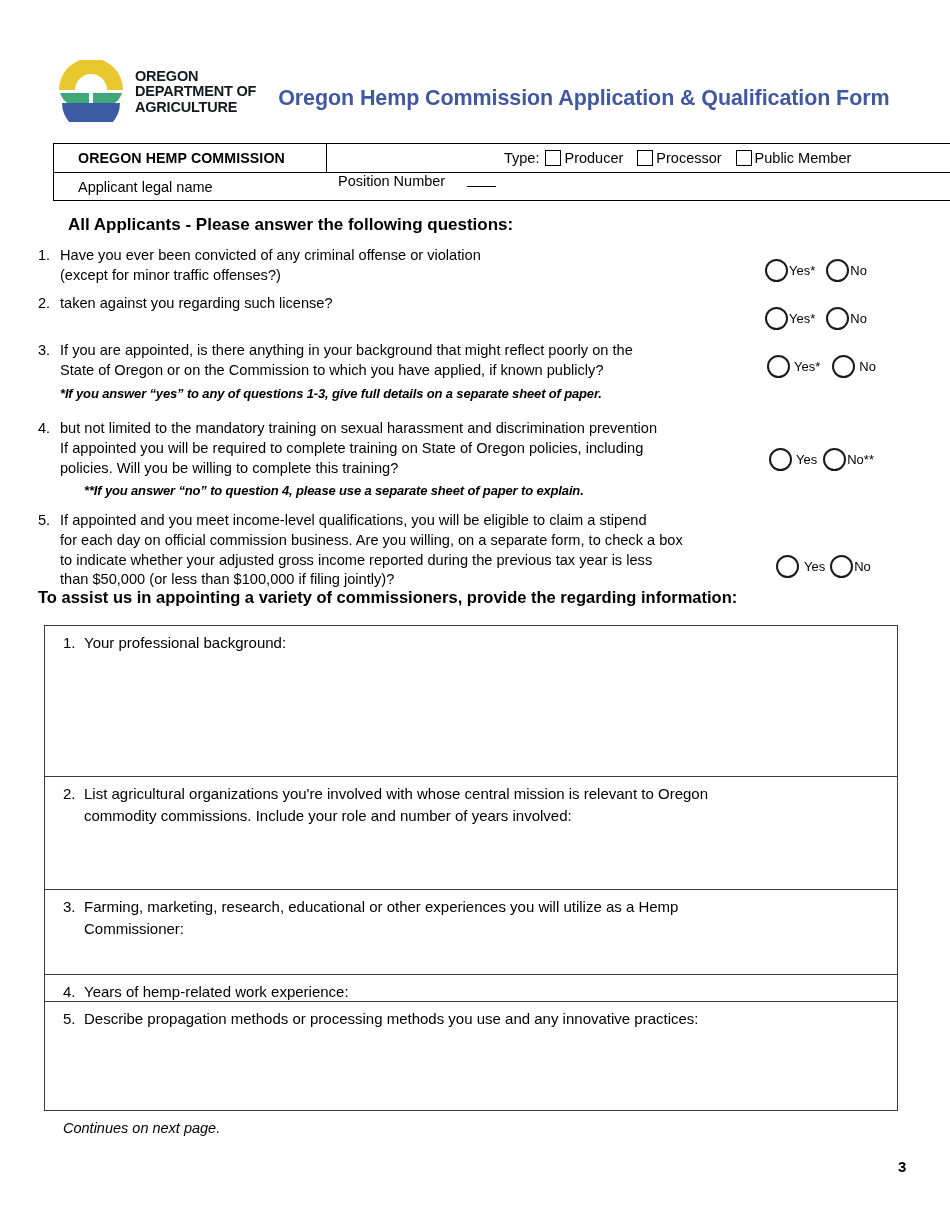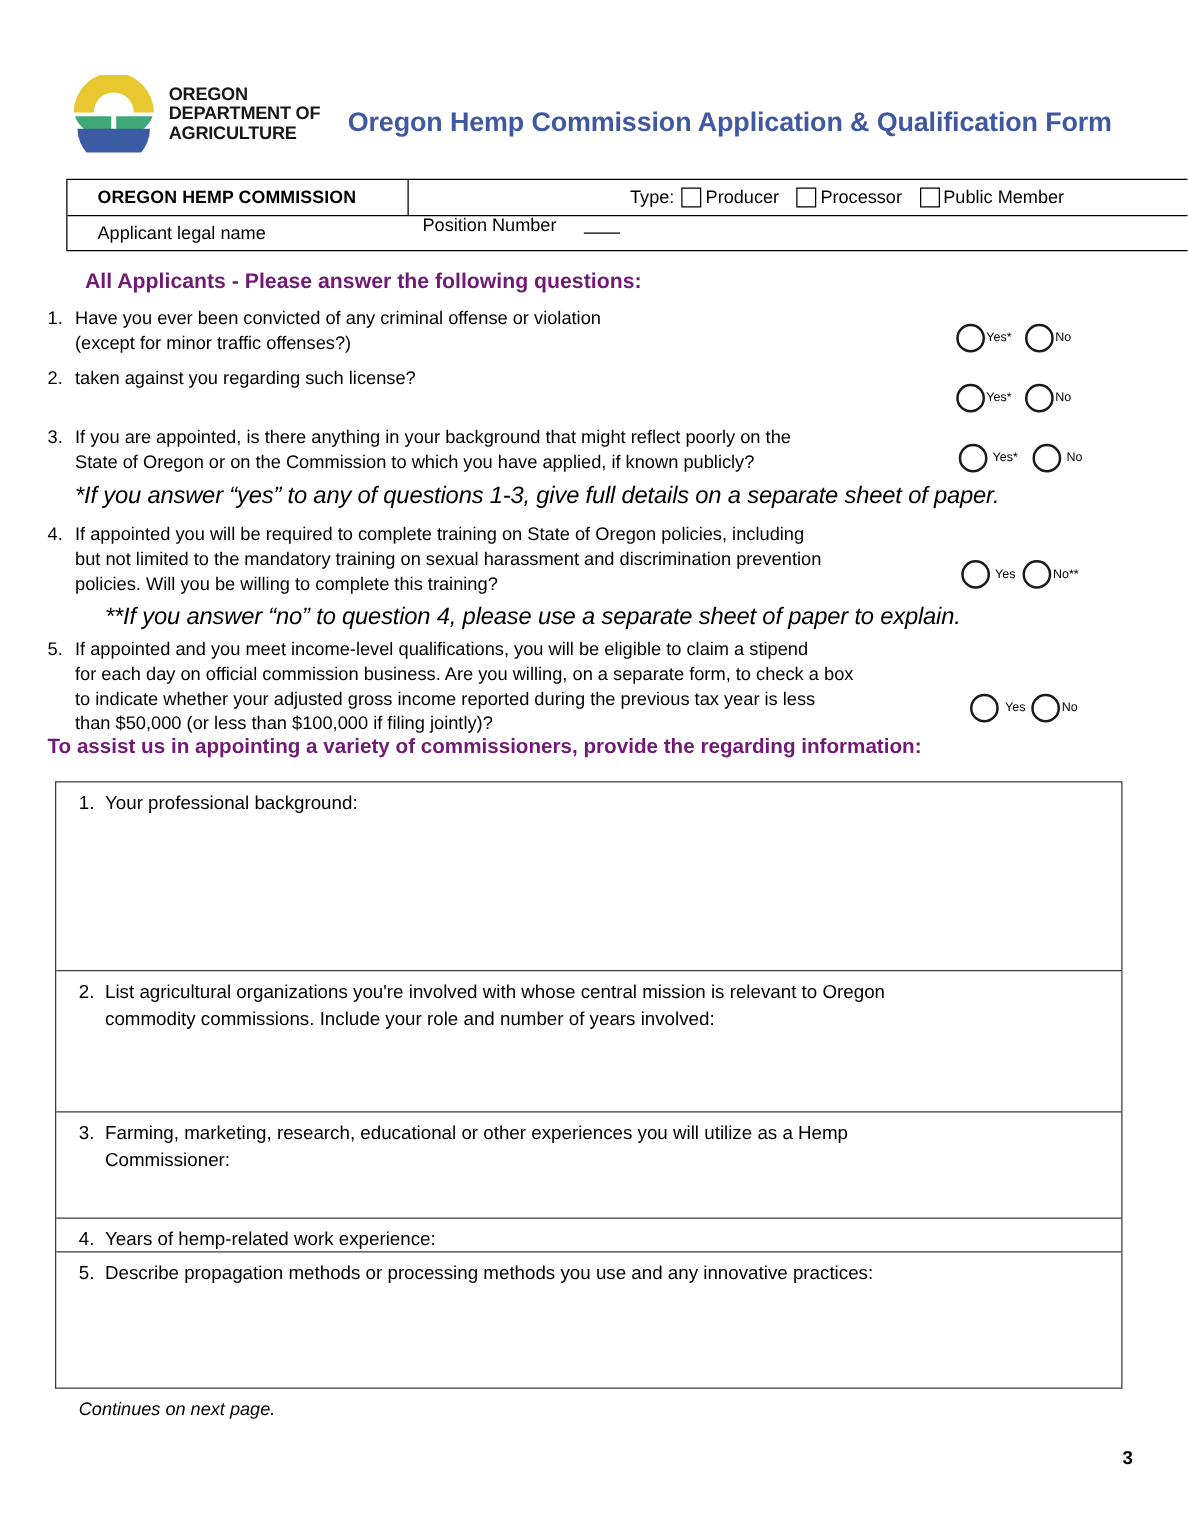--- a/index.html
+++ b/index.html
@@ -129,21 +129,21 @@
     align-items: center;
     padding-left: 24px;
     font-size: 14.5px;
   }
 
   
   .blue-head {
     position: absolute;
     font-family: "Liberation Sans", sans-serif;
     font-weight: bold;
-    color: #701a75;
+    color: #000000;
     white-space: nowrap;
   }
   #head-applicants {
     left: 68px;
     top: 215px;
     font-size: 17px;
   }
   #head-assist {
     left: 38px;
     top: 588px;
@@ -161,33 +161,33 @@
     flex: 0 0 auto;
     font-size: 14.6px;
     line-height: 19.8px;
   }
   .q-text {
     font-size: 14.6px;
     line-height: 19.8px;
   }
   .note {
     position: absolute;
-    font-size: 19px;
+    font-size: 13px;
     font-style: italic;
-    font-weight: normal;
+    font-weight: bold;
     letter-spacing: -0.15px;
     white-space: nowrap;
   }
 
   
   .radio-group {
     position: absolute;
     display: flex;
     align-items: center;
-    font-size: 10px;
+    font-size: 13px;
   }
   .radio {
     width: 23px;
     height: 23px;
     border-radius: 50%;
     border: 2.4px solid #1a1a1a;
     box-sizing: border-box;
     background: #fff;
     flex: 0 0 auto;
   }
@@ -335,22 +335,22 @@
     <span class="radio-lbl" style="margin-left:4px;">Yes*</span>
     <span class="radio" style="margin-left:12px;"></span>
     <span class="radio-lbl" style="margin-left:4px;">No</span>
   </div>
 
   <div class="note" style="left:60px; top:386px;">*If you answer “yes” to any of questions 1-3, give full details on a separate sheet of paper.</div>
 
   <div class="q" style="left:38px; top:419px; width:730px;">
     <div class="q-num">4.</div>
     <div class="q-text">
+      <div>but not limited to the mandatory training on sexual harassment and discrimination prevention</div>
       <div>If appointed you will be required to complete training on State of Oregon policies, including</div>
-      <div>but not limited to the mandatory training on sexual harassment and discrimination prevention</div>
       <div>policies. Will you be willing to complete this training?</div>
     </div>
   </div>
   <div class="radio-group" style="left:769px; top:448px;">
     <span class="radio"></span>
     <span class="radio-lbl" style="margin-left:4px;">Yes</span>
     <span class="radio" style="margin-left:6px;"></span>
     <span class="radio-lbl">No**</span>
   </div>
 

